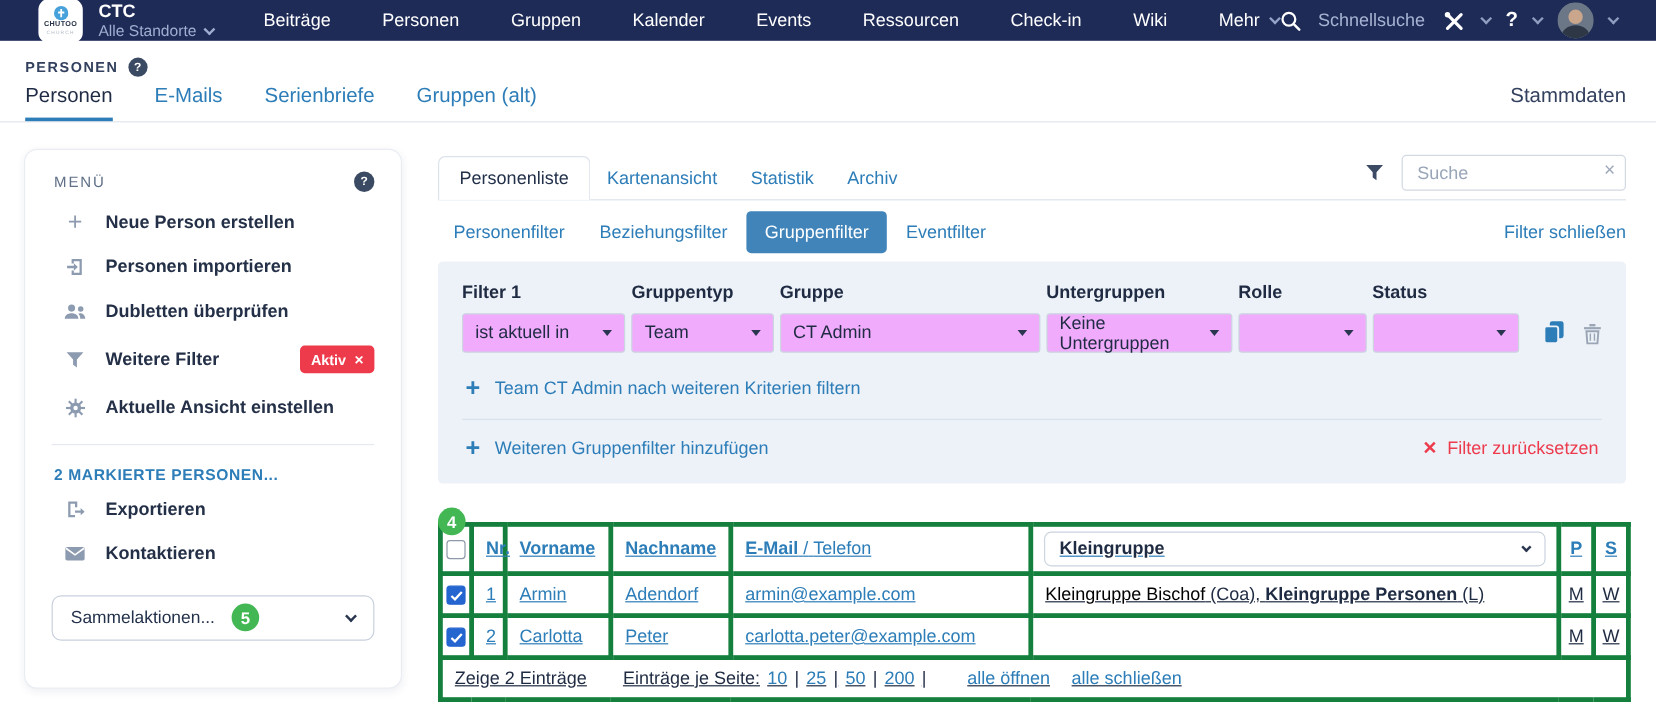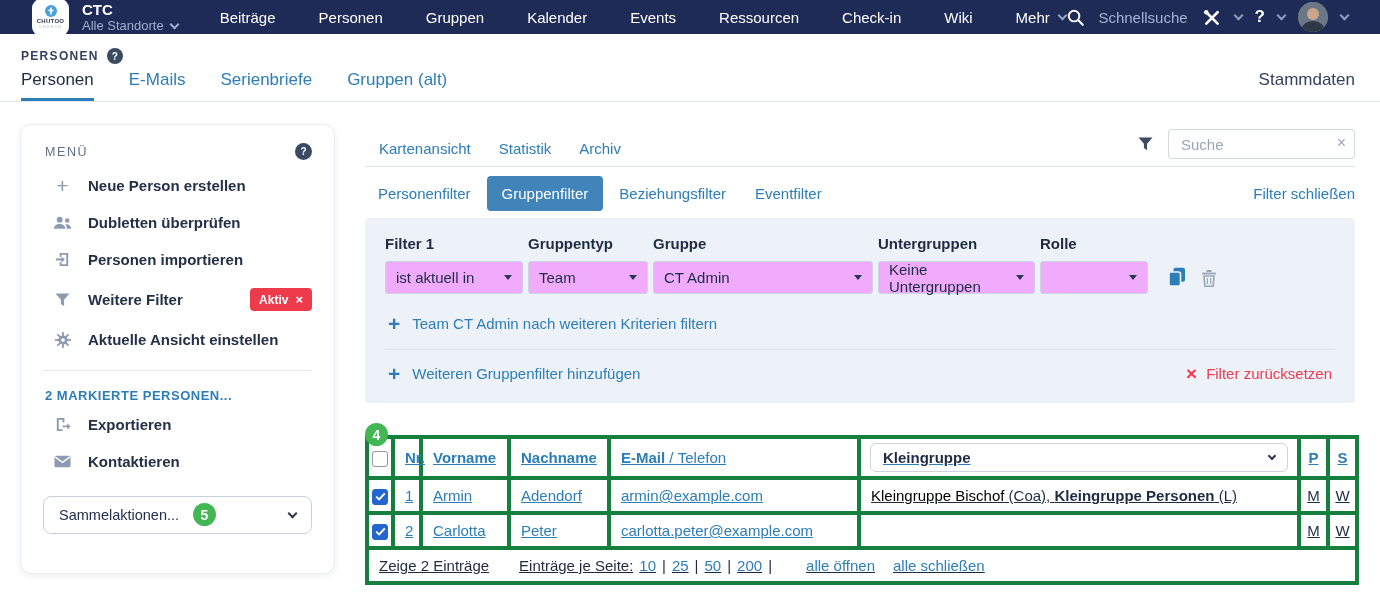--- a/index.html
+++ b/index.html
@@ -203,37 +203,37 @@
     <div class="menu-head">
       <span class="menu-title">MENÜ</span>
       <span class="help-circle">?</span>
     </div>
     <div class="mitem">
       <span class="micon plus-glyph">+</span>
       <span>Neue Person erstellen</span>
     </div>
     <div class="mitem">
       <span class="micon">
+        <svg width="17" height="17" viewBox="0 0 18 18">
+            <path fill="#8d9bb0" d="M6 2h9v14H6v-4h2v2h5V4H8v2H6z"></path>
+            <path fill="#8d9bb0" d="M2 8h6V5.8L11.5 9 8 12.2V10H2z"></path>
+          </svg>
+      </span>
+      <span>Personen importieren</span>
+    </div>
+    <div class="mitem">
+      <span class="micon">
         <svg width="19" height="14" viewBox="0 0 20 14">
             <circle cx="7" cy="3.6" r="3.1" fill="#8d9bb0"></circle>
             <path d="M1 13c0-3.2 2.6-5 6-5s6 1.8 6 5z" fill="#8d9bb0"></path>
             <circle cx="15" cy="4.4" r="2.4" fill="#8d9bb0"></circle>
             <path d="M14.2 8.2c2.8 0 4.8 1.7 4.8 4.8h-4.4c0-2-.6-3.6-1.7-4.5z" fill="#8d9bb0"></path>
           </svg>
       </span>
       <span>Dubletten überprüfen</span>
-    </div>
-    <div class="mitem">
-      <span class="micon">
-        <svg width="17" height="17" viewBox="0 0 18 18">
-            <path fill="#8d9bb0" d="M6 2h9v14H6v-4h2v2h5V4H8v2H6z"></path>
-            <path fill="#8d9bb0" d="M2 8h6V5.8L11.5 9 8 12.2V10H2z"></path>
-          </svg>
-      </span>
-      <span>Personen importieren</span>
     </div>
     <div class="mitem">
       <span class="micon">
         <svg width="15" height="14" viewBox="0 0 16 15">
             <path d="M.5.5h15l-5.8 6.6v7l-3.4-2.3V7.1z" fill="#8d9bb0"></path>
           </svg>
       </span>
       <span>Weitere Filter</span>
       <span class="badge-red">
         <span>Aktiv</span>
@@ -287,38 +287,39 @@
         <span>Sammelaktionen...</span>
         <span class="chev"></span>
       </div>
       <span class="badge-green bulk-badge">5</span>
     </div>
   </aside>
 
   <main class="main">
 
     <div class="view-tabs">
+      <a class="vtab active">Personenliste</a>
       <a class="vtab">Kartenansicht</a>
       <a class="vtab">Statistik</a>
       <a class="vtab">Archiv</a>
       <div class="vt-right">
         <svg width="15" height="14" viewBox="0 0 16 15">
             <path d="M.5.5h15l-5.8 6.6v7l-3.4-2.3V7.1z" fill="#3c4a63"></path>
           </svg>
         <div class="search-wrap">
           <input class="search-input" placeholder="Suche" style="">
           <span class="clear-x">×</span>
         </div>
       </div>
     </div>
 
     <div class="filter-tabs">
       <a class="ftab">Personenfilter</a>
+      <a class="ftab">Beziehungsfilter</a>
       <a class="ftab active">Gruppenfilter</a>
-      <a class="ftab">Beziehungsfilter</a>
       <a class="ftab">Eventfilter</a>
       <a class="ft-close">Filter schließen</a>
     </div>
 
     <section class="panel">
       <div class="fields">
         <div class="field" style="width:138px">
           <label>Filter 1</label>
           <div class="fselect">
               <span>ist aktuell in</span>
@@ -341,20 +342,27 @@
         </div>
         <div class="field" style="width:157px">
           <label>Untergruppen</label>
           <div class="fselect">
               <span>Keine Untergruppen</span>
               <span class="caret"></span>
             </div>
         </div>
         <div class="field" style="width:108px">
           <label>Rolle</label>
+          <div class="fselect">
+              <span></span>
+              <span class="caret"></span>
+            </div>
+        </div>
+        <div class="field" style="width:124px">
+          <label>Status</label>
           <div class="fselect">
               <span></span>
               <span class="caret"></span>
             </div>
         </div>
         <div class="f-icons">
           <svg width="18" height="20" viewBox="0 0 18 20">
               <rect x="5.5" y=".8" width="11.5" height="14" rx="2" fill="#2d7db8"></rect>
               <rect x="1" y="5" width="11.5" height="14" rx="2" fill="#2d7db8" stroke="#edf2f8" stroke-width="1.6"></rect>
             </svg>

